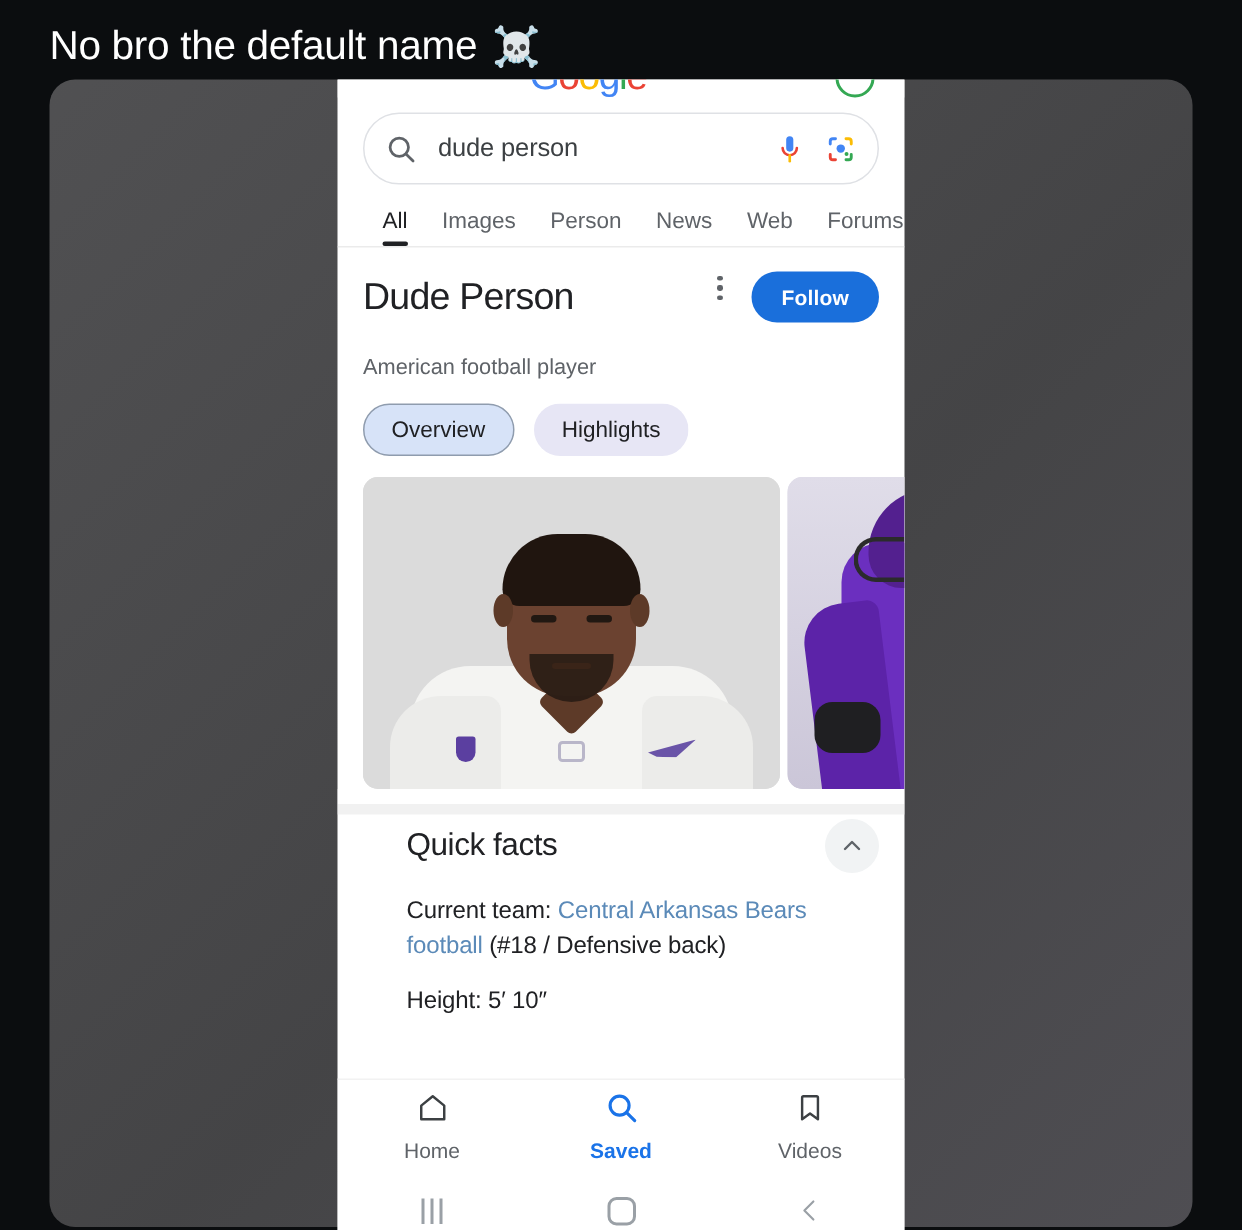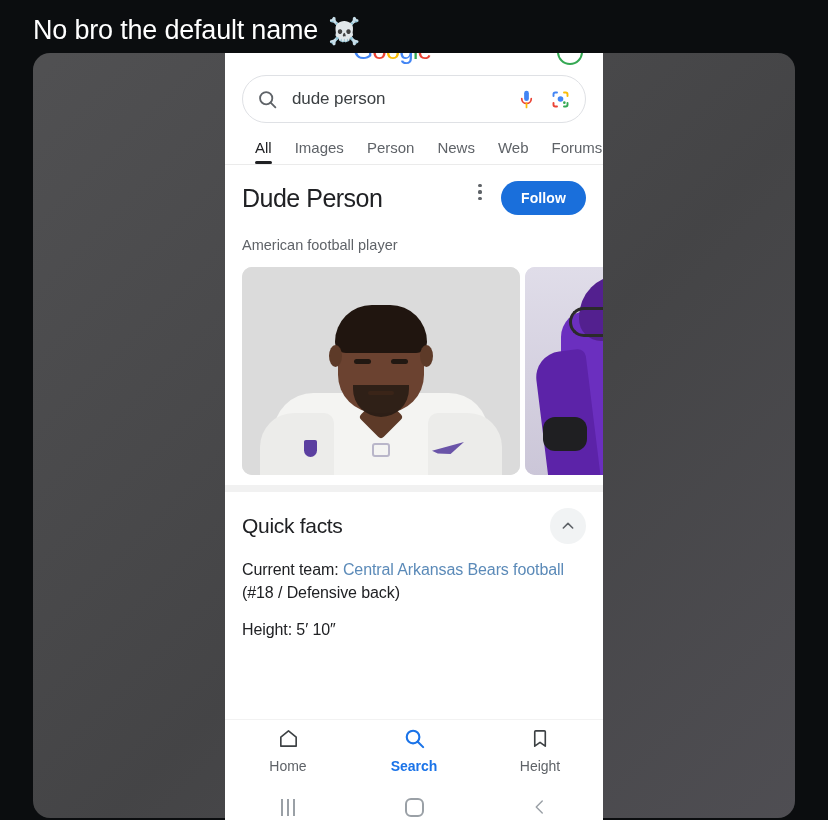--- a/index.html
+++ b/index.html
@@ -298,21 +298,21 @@
     position: absolute; left: 44px; top: 40px; width: 34px; height: 30px;
     border: 3px solid #2b2b2b; border-right: none; border-radius: 16px 0 0 16px;
   }
   .p2-glove { position: absolute; left: 18px; top: 150px; width: 44px; height: 34px; background: #1f1f22; border-radius: 12px; }
 
   
   .section-gap { height: 10px; background: #ffffff; }
   .section-divider { height: 7px; background: #f1f1f1; }
 
   
-  .quickfacts { padding: 16px 17px 0 17px; }
+  .quickfacts { padding: 3px 17px 0 17px; margin-left: 29px; }
   .qf-head {
     display: flex;
     align-items: center;
     justify-content: space-between;
   }
   .qf-title {
     font-size: 21px;
     color: #202124;
     letter-spacing: -0.3px;
   }
@@ -438,20 +438,24 @@
               <i></i>
               <i></i>
               <i></i>
             </div>
           <button class="follow-btn">Follow</button>
         </div>
       </div>
       <div class="entity-sub">American football player</div>
     </div>
 
+    <div class="chips">
+      <div class="chip selected">Overview</div>
+      <div class="chip plain">Highlights</div>
+    </div>
 
     <div class="carousel">
       <div class="photo photo-1">
         <div class="hs-bg"></div>
         <div class="hs-neck"></div>
         <div class="hs-jersey"></div>
         <div class="hs-shoulderL"></div>
         <div class="hs-shoulderR"></div>
         <div class="hs-vneck"></div>
         <div class="hs-head"></div>
@@ -511,29 +515,29 @@
         </span>
         <span class="nav-label">Home</span>
       </div>
       <div class="nav-item active">
         <span>
           <svg width="23" height="23" viewBox="0 0 24 24" fill="none" stroke="#1a73e8" stroke-width="2.2">
               <circle cx="10.5" cy="10.5" r="6.6"></circle>
               <line x1="15.4" y1="15.4" x2="21" y2="21" stroke-linecap="round"></line>
             </svg>
         </span>
-        <span class="nav-label">Search</span>
+        <span class="nav-label">Saved</span>
       </div>
       <div class="nav-item">
         <span>
           <svg width="23" height="23" viewBox="0 0 24 24" fill="none" stroke="#3c4043" stroke-width="1.7" stroke-linejoin="round">
               <path d="M7 4h9a1 1 0 0 1 1 1v15l-5.5-4L6 20V5a1 1 0 0 1 1-1z"></path>
             </svg>
         </span>
-        <span class="nav-label">Height</span>
+        <span class="nav-label">Videos</span>
       </div>
     </div>
 
     <div class="system-nav">
       <div class="sys-btn">
         <span class="sys-recents">
             <i></i>
             <i></i>
             <i></i>
           </span>

